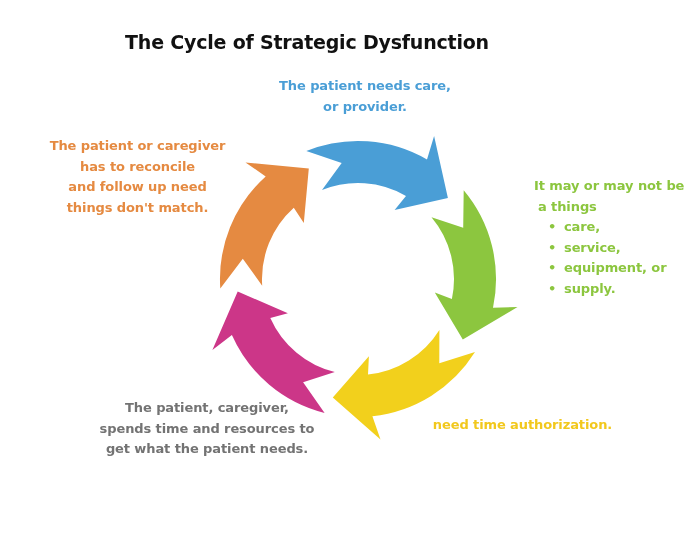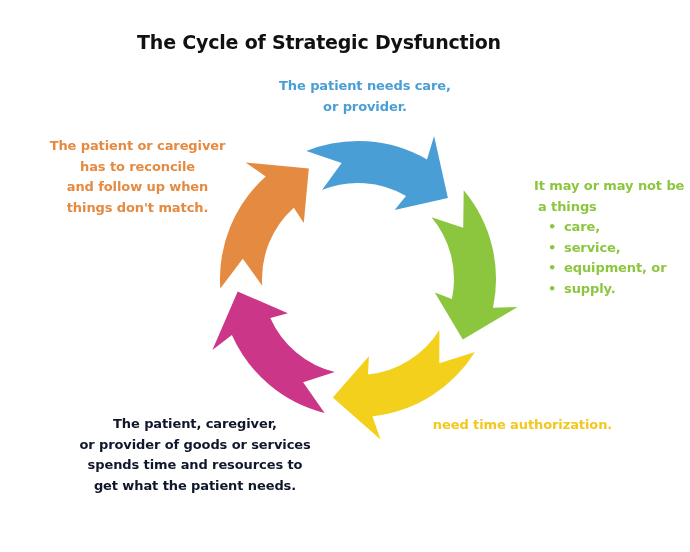--- a/index.html
+++ b/index.html
@@ -1,31 +1,31 @@
 <!DOCTYPE html>
 <html><head>
   <meta charset="utf-8">
   <style>
     html, body { margin: 0; padding: 0; background: #ffffff; }
     body { width: 690px; height: 552px; position: relative; overflow: hidden;
       font-family: "DejaVu Sans", sans-serif; }
-    .title { position: absolute; left: 16px; width: 606px; top: 31px; text-align: center;
+    .title { position: absolute; left: 4px; width: 606px; top: 31px; text-align: center;
       font-size: 19px; font-weight: bold; color: #111111; letter-spacing: -0.2px; }
     .lbl { position: absolute; font-size: 13px; font-weight: bold; line-height: 20.5px;
       text-align: center; white-space: nowrap; letter-spacing: -0.1px; }
     .lbl div { display: block; }
     #lbl-blue { left: 240px; top: 76px; width: 250px; color: #4a9ed6; }
     #lbl-orange { left: 25px; top: 136px; width: 225px; color: #e58a41; }
     #lbl-green { left: 512px; top: 176px; color: #8cc63f; text-align: left; margin-left: 22px; }
     #lbl-green .ind { padding-left: 4px; }
     #lbl-green ul { list-style: none; margin: 0; padding: 0 0 0 14px; }
     #lbl-green li { position: relative; padding-left: 16px; }
     #lbl-green li .dot { position: absolute; left: 0; top: 0; }
     #lbl-yellow { left: 410px; top: 415px; width: 225px; color: #f2c81d; }
-    #lbl-pink { left: 40px; top: 398px; width: 310px; color: #0f172a; margin-top: 16px; }
+    #lbl-pink { left: 52px; top: 398px; width: 310px; color: #737373; }
     svg#cycle { position: absolute; left: 0; top: 0; }
   </style>
 </head>
 <body>
 
 <div class="title">The Cycle of Strategic Dysfunction</div>
 
 <svg id="cycle" width="690" height="552" viewBox="0 0 690 552">
   <path id="arrow-blue" d="M 306.3,151.0 A 138 138 0 0 1 427.0,159.5 L 434.1,136.0 L 447.9,198.0 L 394.6,210.1 L 406.0,195.9 A 96 96 0 0 0 322.0,190.0 L 341.7,163.1 Z" fill="#4a9ed6"></path>
   <path id="arrow-green" d="M 463.7,190.3 A 138 138 0 0 1 493.0,307.7 L 517.5,307.1 L 462.8,339.5 L 434.8,292.5 L 451.9,299.0 A 96 96 0 0 0 431.5,217.3 L 463.2,227.7 Z" fill="#8cc63f"></path>
@@ -49,23 +49,22 @@
     <li><span class="dot">•</span><span>supply.</span></li>
   </ul>
 </div>
 
 <div class="lbl" id="lbl-yellow">
   <div>need time authorization.</div>
 </div>
 
 <div class="lbl" id="lbl-pink">
   <div>The patient, caregiver,</div>
-  <div>or provider of goods or services</div>
   <div>spends time and resources to</div>
   <div>get what the patient needs.</div>
 </div>
 
 <div class="lbl" id="lbl-orange">
   <div>The patient or caregiver</div>
   <div>has to reconcile</div>
-  <div>and follow up when</div>
+  <div>and follow up need</div>
   <div>things don't match.</div>
 </div>
 
 </body></html>

